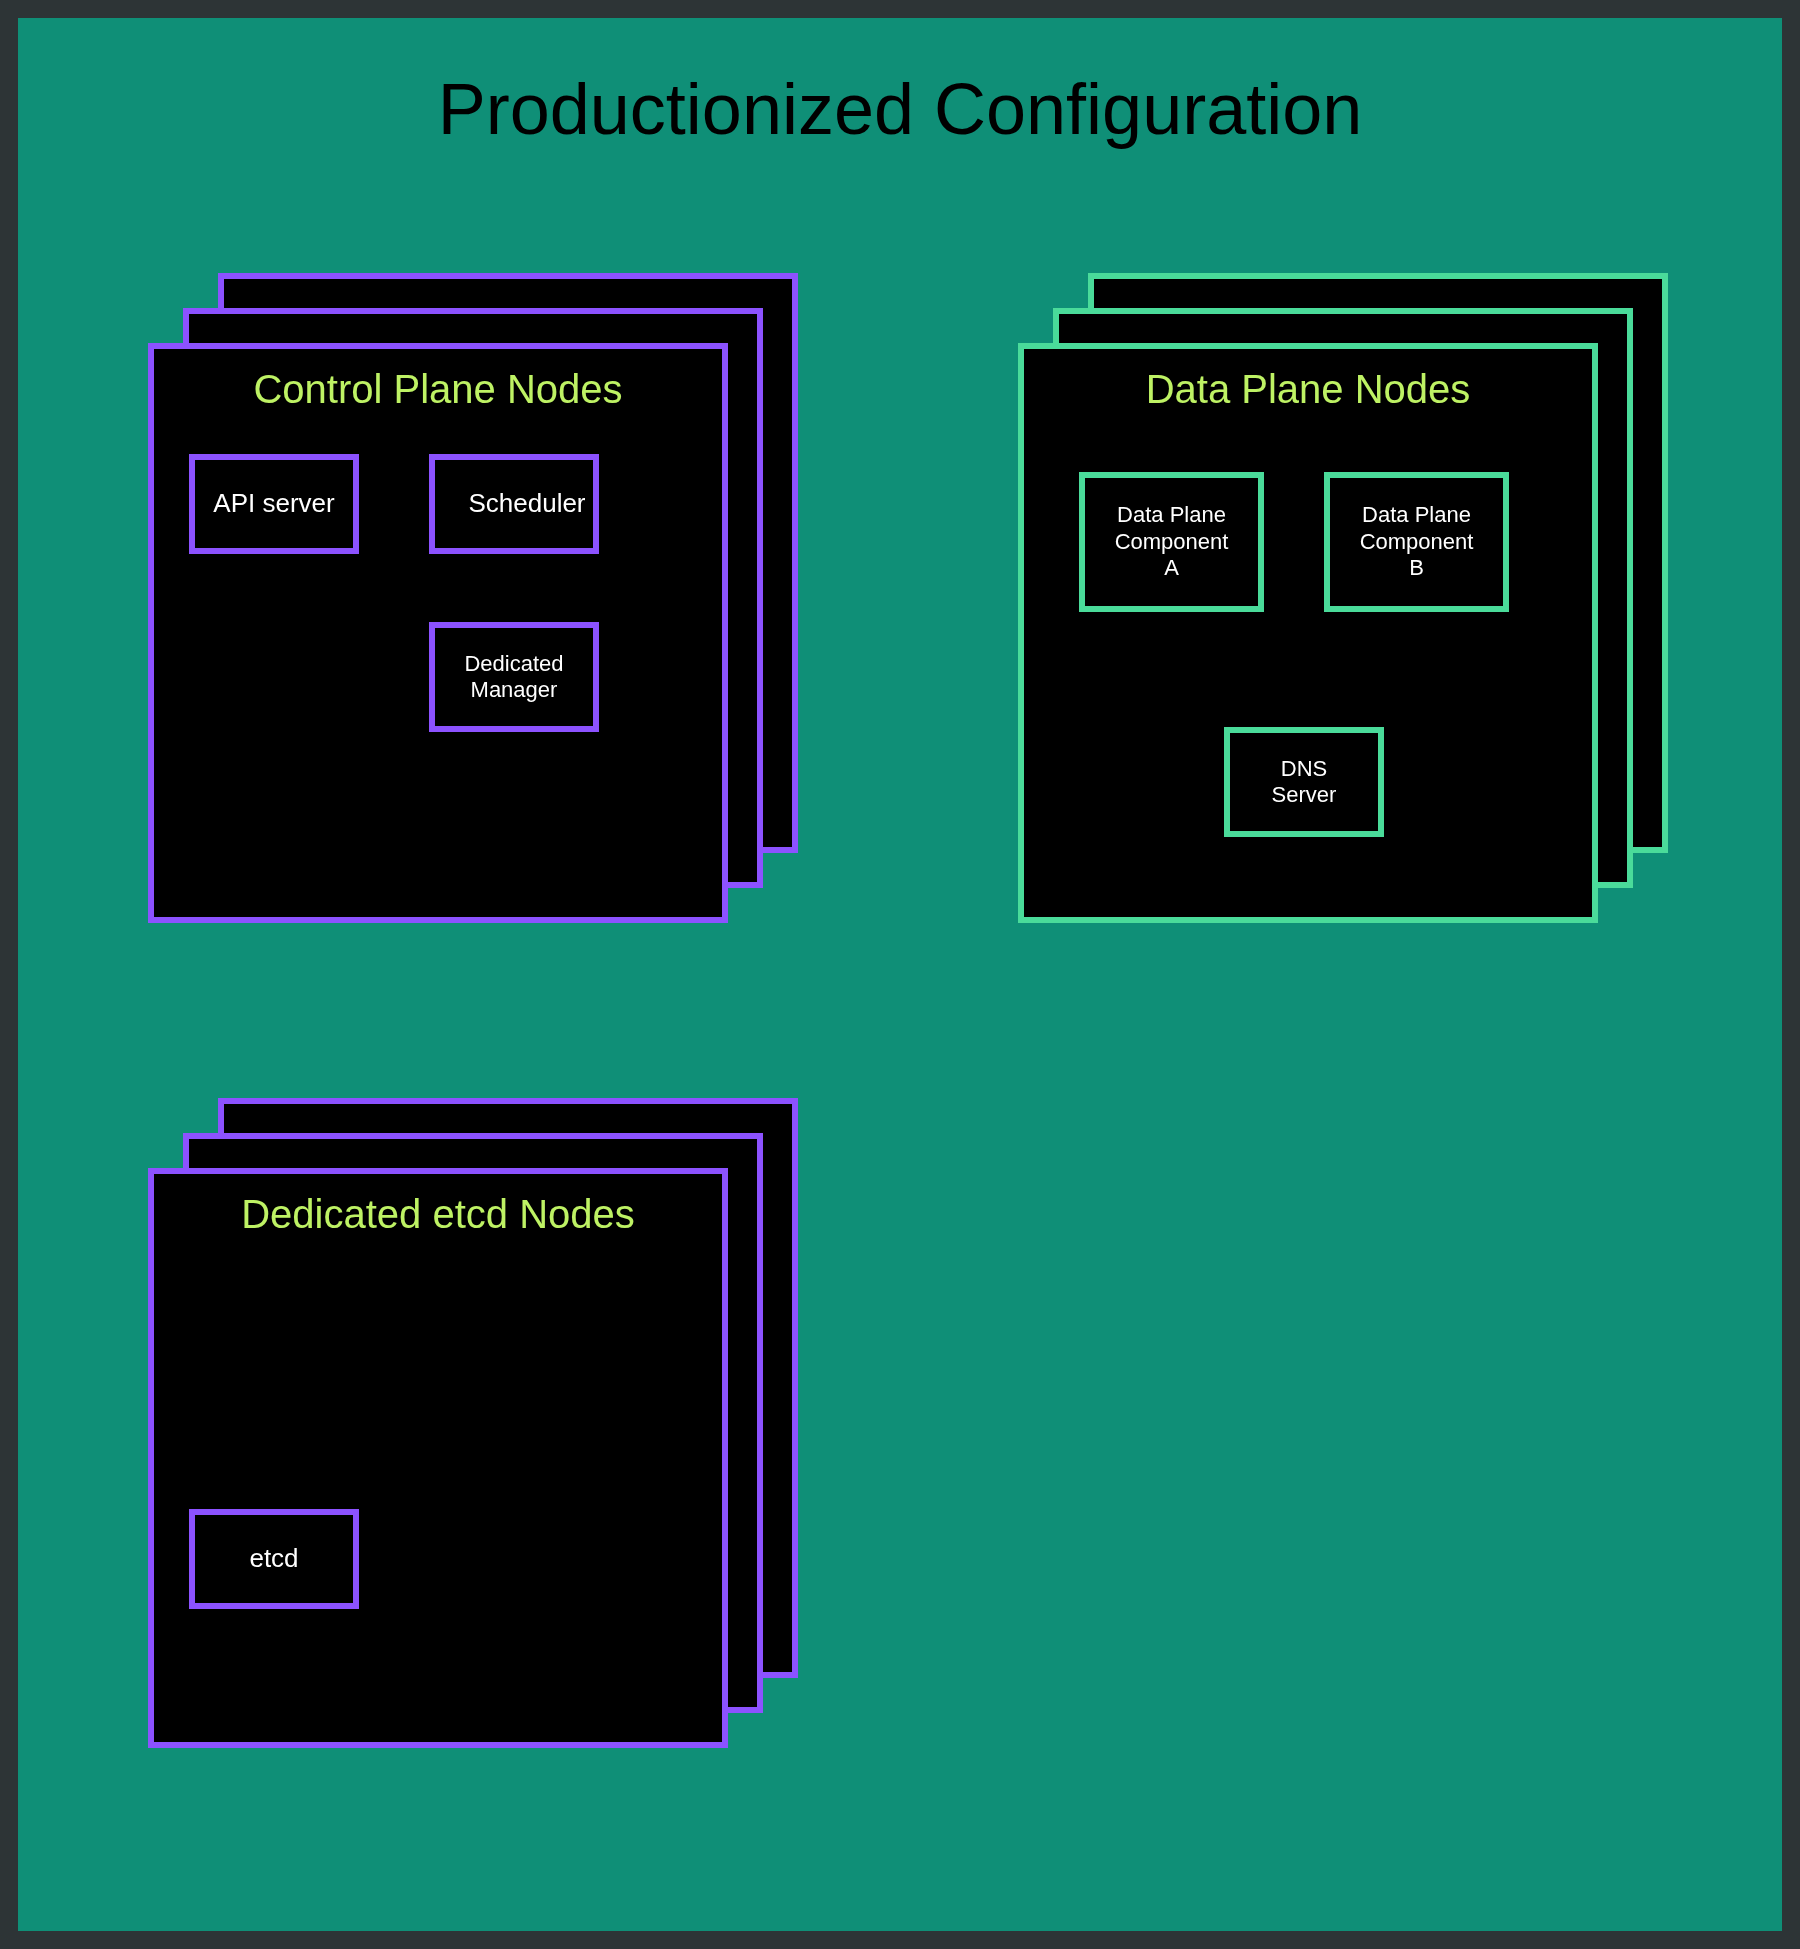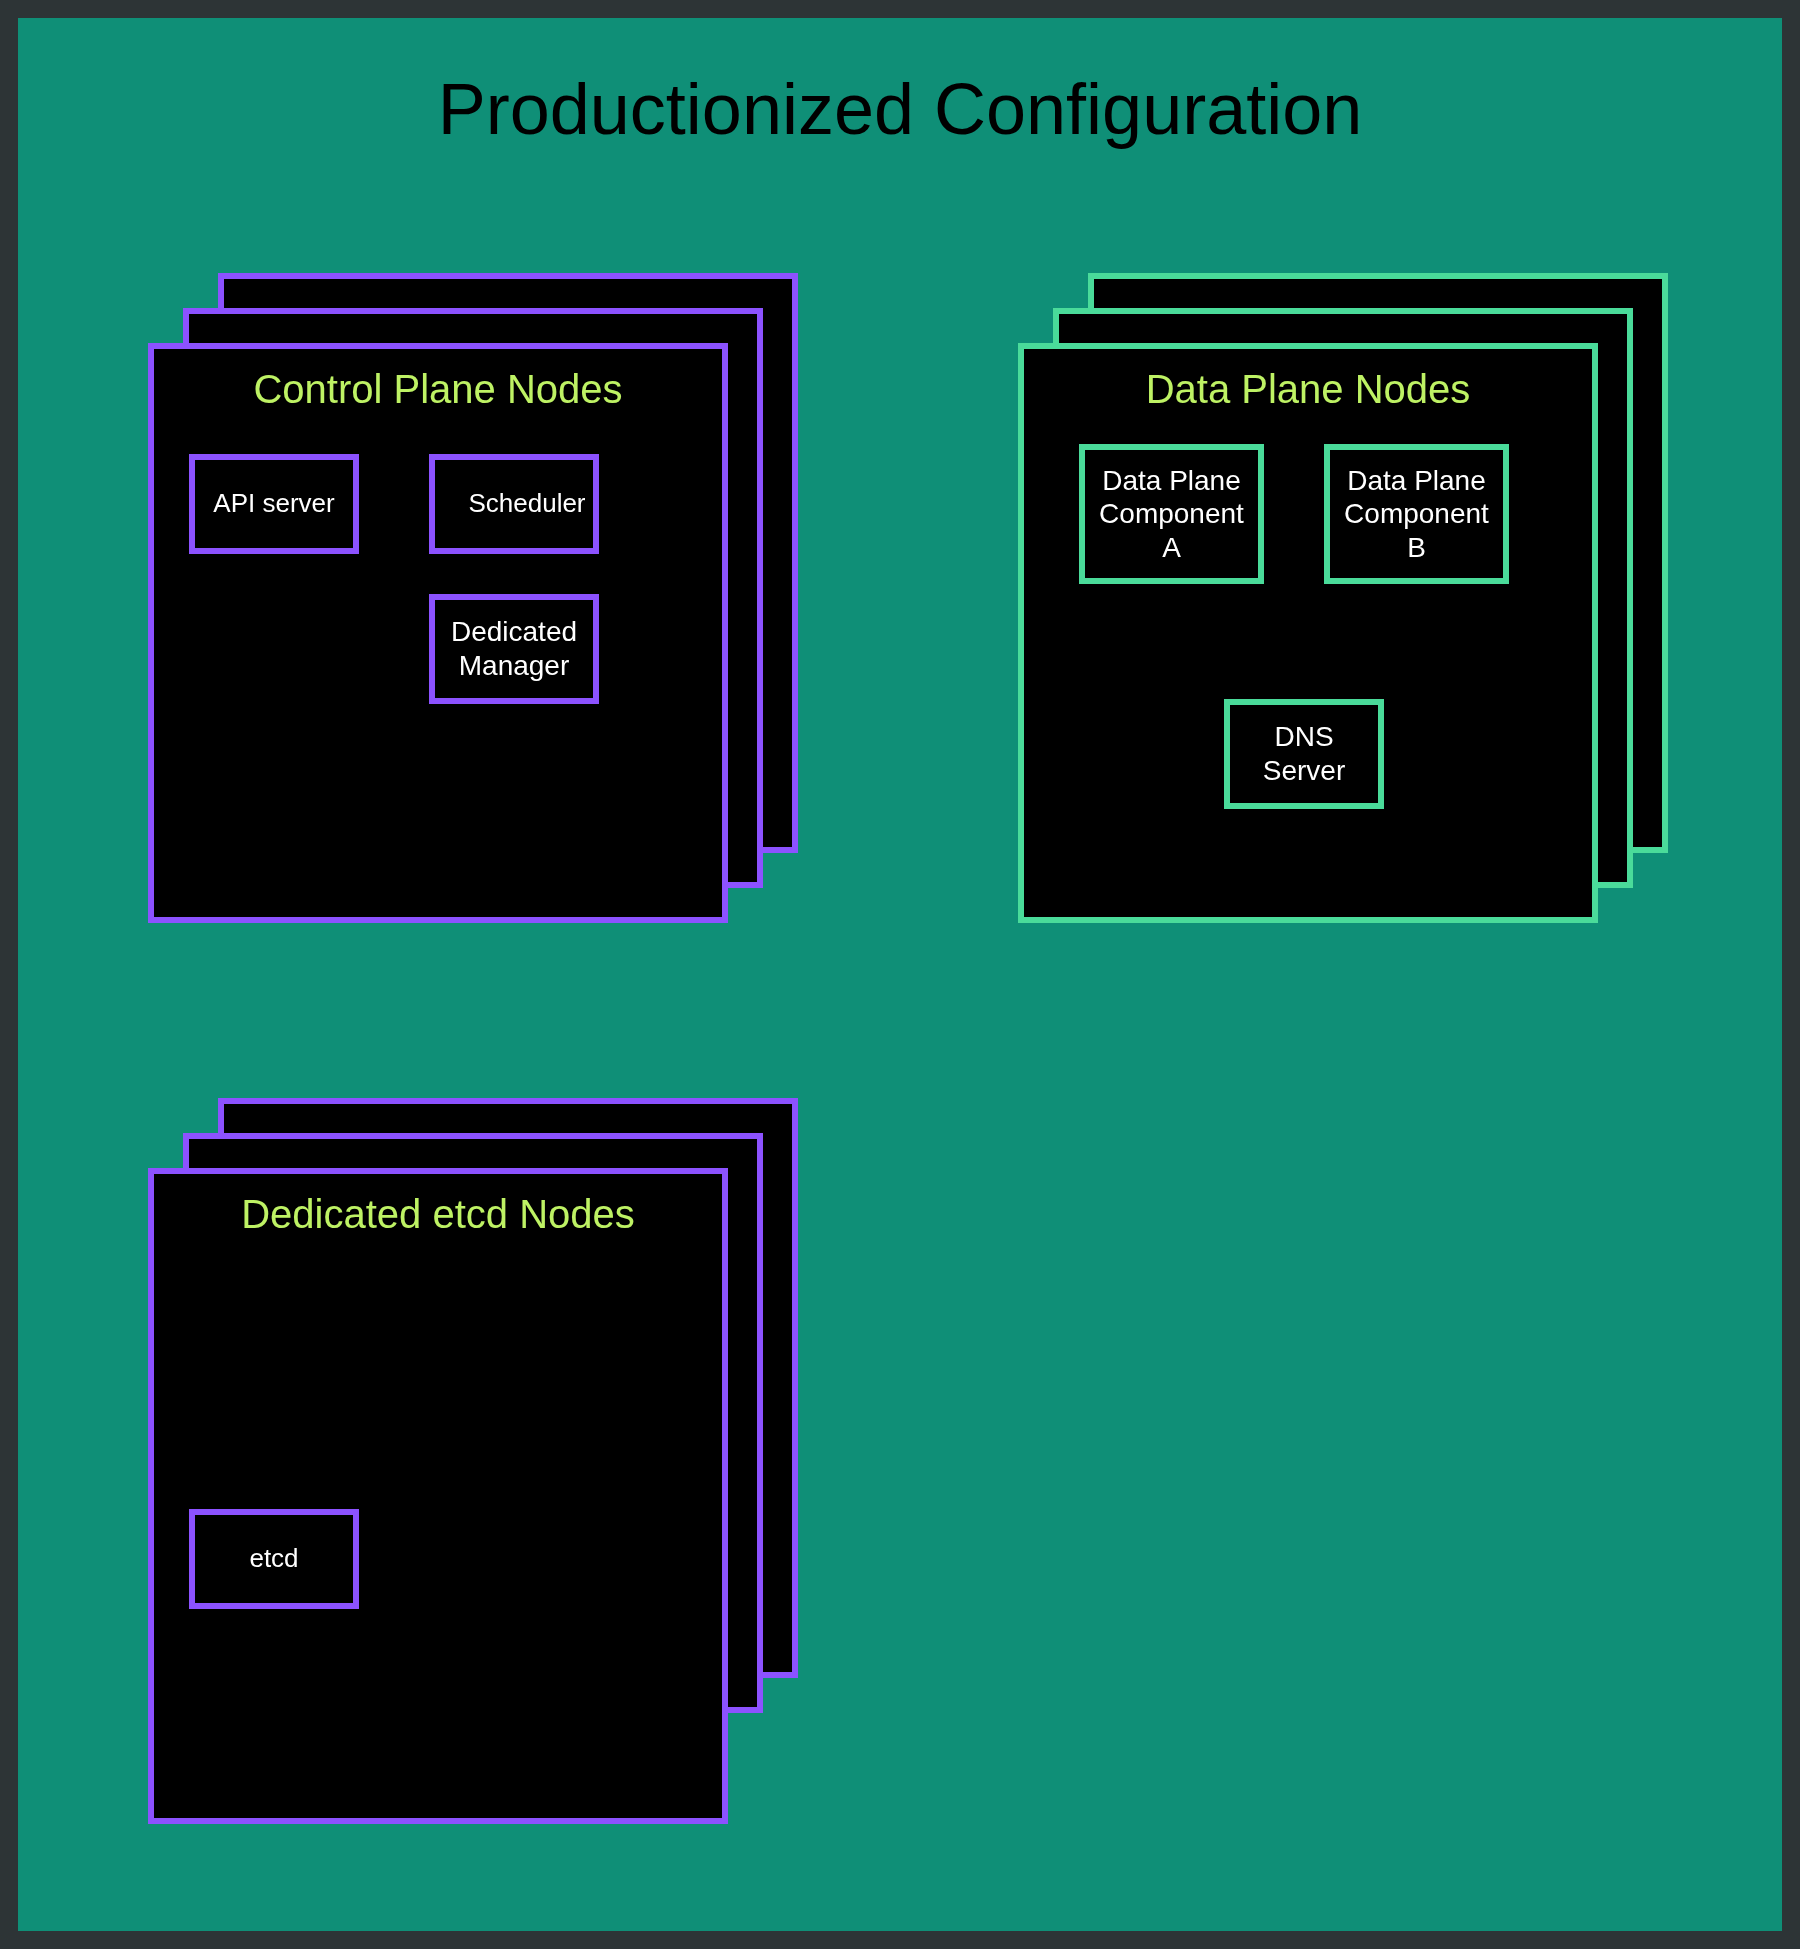--- a/index.html
+++ b/index.html
@@ -63,21 +63,21 @@
     border-style: solid;
     color: #ffffff;
     font-size: 26px;
     display: flex;
     align-items: center;
     justify-content: center;
     text-align: center;
     line-height: 1.2;
     padding: 6px;
   }
-  .component.small { font-size: 28px; }
+  .component.small { font-size: 22px; margin-top: 28px; }
 </style>
 </head>
 <body>
 
 <div class="canvas">
   <div class="frame">
 
     <div class="title">Productionized Configuration</div>
 
     <div class="stack" style="left:130px; top:255px; width:650px; height:650px;">
@@ -118,21 +118,21 @@
         <div class="component green small" style="left:200px; top:350px; width:160px; height:110px; white-space:pre-line;">
           <span>DNS
 Server</span>
         </div>
       </div>
     </div>
 
     <div class="stack" style="left:130px; top:1080px; width:650px; height:650px;">
       <div class="card purple" style="left:70px; top:0; width:580px; height:580px;"></div>
       <div class="card purple" style="left:35px; top:35px; width:580px; height:580px;"></div>
-      <div class="card purple" style="left:0; top:70px; width:580px; height:656px;">
+      <div class="card purple" style="left:0; top:70px; width:580px; height:580px;">
         <div class="card-title">Dedicated etcd Nodes</div>
 
         <div class="component purple" style="left:35px; top:335px; width:170px; height:100px;">
           <span>etcd</span>
         </div>
       </div>
     </div>
 
   </div>
 </div>

